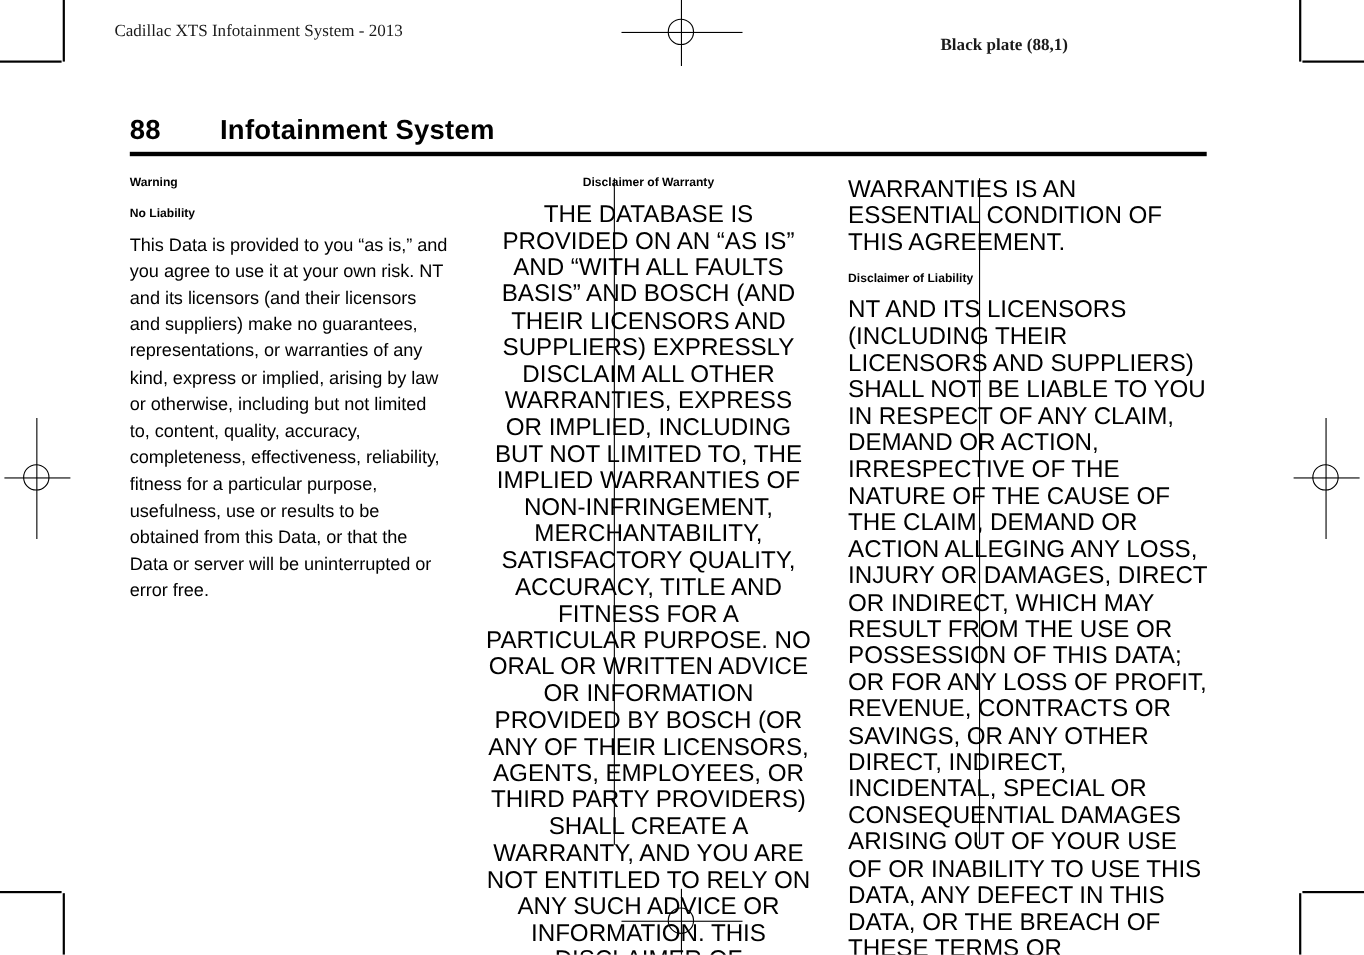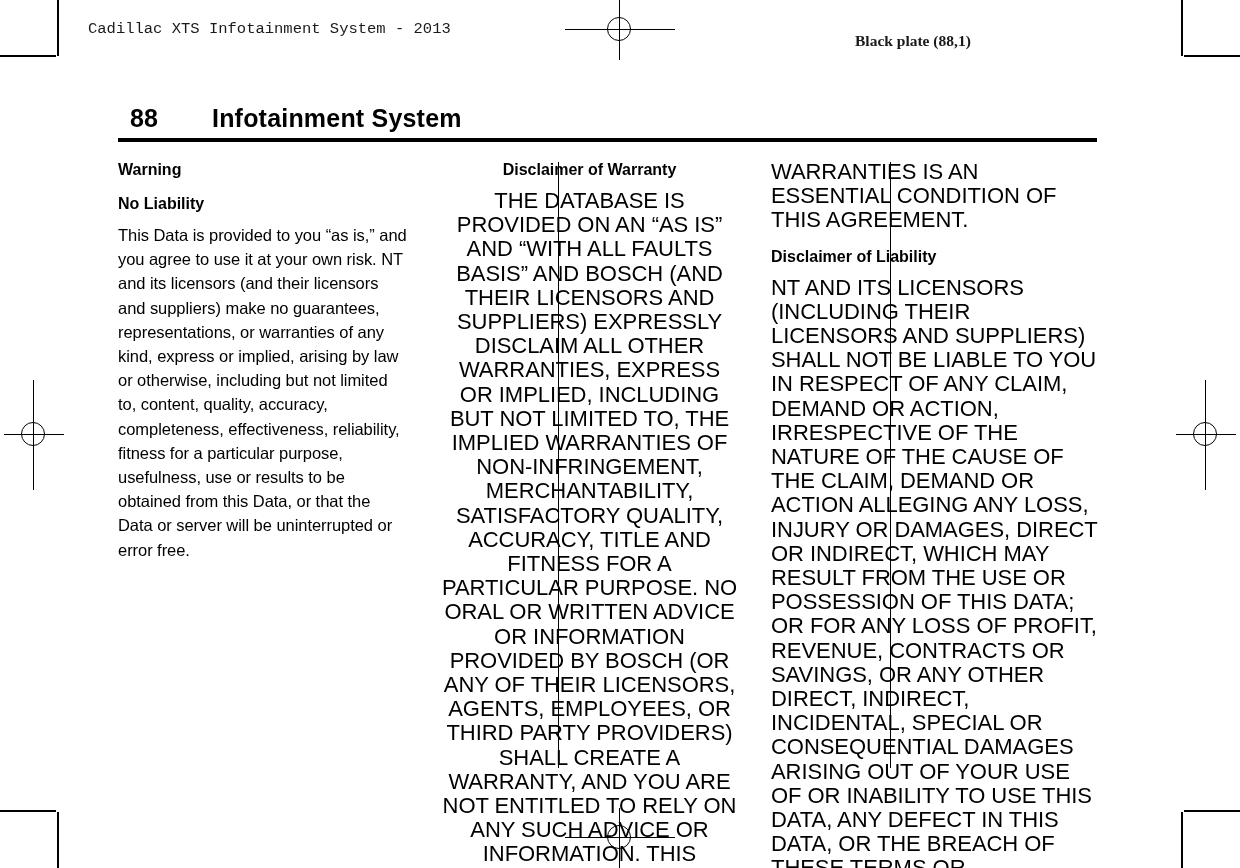--- a/index.html
+++ b/index.html
@@ -59,38 +59,38 @@
   .reg-mark.tall .reg-v { top: -25px; height: 110px; }
 
   
   .running-head {
     position: absolute;
     font-family: "Liberation Serif", serif;
     font-size: 15.5px;
     color: #1a1a1a;
     white-space: nowrap;
   }
-  #head-left  { left: 88px;  top: 20px; font-family: Liberation Mono, monospace; }
+  #head-left  { left: 104px;  top: 20px; }
   #head-right { left: 855px; top: 32px; font-weight: bold; }
 
   
   #page-head {
     position: absolute;
     left: 118px;
     top: 104px;
     width: 1000px;
   }
   #page-head .title-row {
     display: flex;
     align-items: baseline;
     font-size: 25px;
     font-weight: bold;
     letter-spacing: 0.2px;
   }
-  #page-head .folio { width: 82px; margin-left: 12px; }
+  #page-head .folio { width: 82px; }
   #page-head .rule {
     margin-top: 5px;
     height: 4px;
     background: #000;
     width: 979px;
   }
 
   
   #columns {
     position: absolute;
@@ -113,21 +113,21 @@
     top: 2px;
     width: 1px;
     height: 606px;
     background: #000;
   }
   #divider-1 { left: 440px; }
   #divider-2 { left: 772px; }
 
   h2.sec-head {
     margin: 0 0 9px 0;
-    font-size: 16px;
+    font-size: 11px;
     font-weight: bold;
     line-height: 1.25;
   }
   h2.sec-head.spaced { margin-top: 14px; }
 
   p.body-text {
     margin: 0 0 13px 0;
     font-size: 16.5px;
     line-height: 24.2px;
     letter-spacing: -0.05px;

